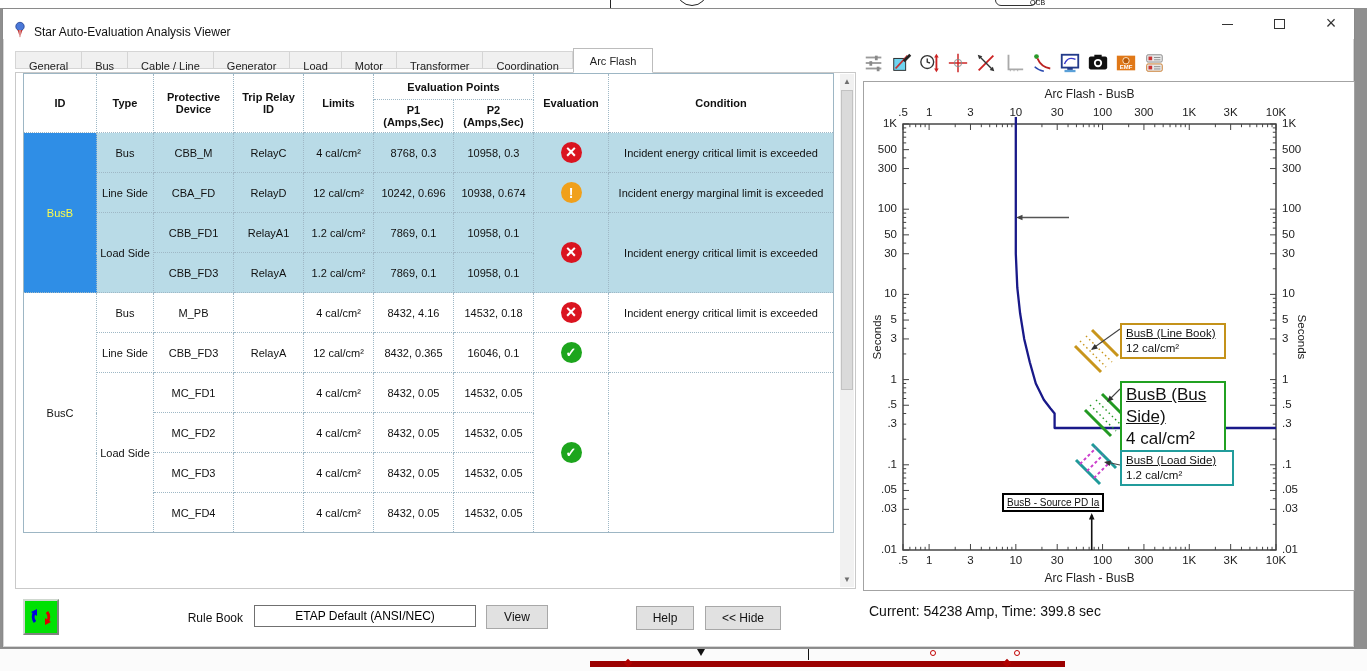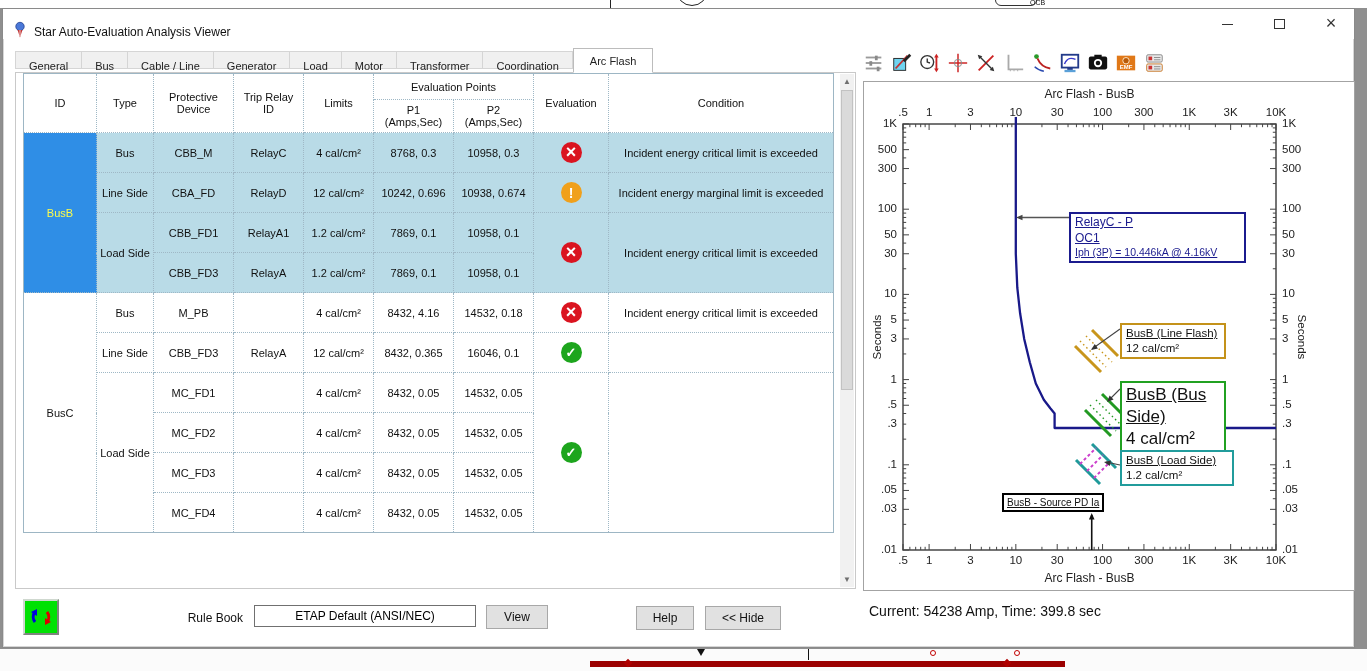--- a/index.html
+++ b/index.html
@@ -28,21 +28,21 @@
   .wc .close-glyph { font-size:18px; color:#333; line-height:1; margin-top:-2px; }
   
   .tabs { position:absolute; left:12px; top:42px; height:22px; display:flex; z-index:2; }
   .tab { height:18px; line-height:20px; padding:4px 13px; font-size:11px; color:#222; background:#f0f0f0; border:1px solid #d5d5d5; border-left:none; text-align:center; }
   .tab:first-child { border-left:1px solid #d5d5d5; }
   .tab.active { background:#fff; border:1px solid #bcbcbc; border-bottom:1px solid #fff; height:25px; margin-top:-3px; line-height:24px; padding:0 16px; position:relative; }
   .tab-page { position:absolute; left:12px; top:63px; width:841px; height:517px; background:#fff; border:1px solid #c9c9c9; }
   
   table.data { position:absolute; left:7px; top:0; border-collapse:collapse; table-layout:fixed; width:810px; border:1px solid #9db6c4; font-size:11px; color:#111; }
   table.data th, table.data td { border:1px dotted #9fb8c6; text-align:center; vertical-align:middle; padding:2px 3px; background:#fff; }
-  table.data thead th { font-weight:400; font-size:11px; }
+  table.data thead th { font-weight:700; font-size:11px; }
   tr.h1 th { height:26px; }
   tr.h2 th { height:33px; }
   tr.body-row td { height:40px; }
   tr.busb td { background:#b9dbe7; }
   td.id-busb { background:#2f8ee6 !important; color:#fdfd4c; }
   td.id-busc { background:#fff; color:#111; }
   .badge { display:inline-flex; width:21px; height:21px; border-radius:50%; align-items:center; justify-content:center; color:#fff; font-weight:700; }
   .badge[data-status="critical"] { background:#da1420; }
   .badge[data-status="critical"]::before { content:"×"; font-size:18px; line-height:1; margin-top:-2px; }
   .badge[data-status="marginal"] { background:#f0a01b; }
@@ -650,27 +650,22 @@
           <span style="top: 335.149px;">.3</span>
           <span style="top: 375.8px;">.1</span>
           <span style="top: 401.448px;">.05</span>
           <span style="top: 420.349px;">.03</span>
           <span style="top: 461px;">.01</span>
         </div>
       <div class="seconds left">Seconds</div>
       <div class="seconds right">Seconds</div>
       <div class="c-title bottom">Arc Flash - BusB</div>
 
-      <div class="ann ann-relay">
-        <div class="u">RelayC - P</div>
-        <div class="u">OC1</div>
-        <div class="u l3">Iph (3P) = 10.446kA @ 4.16kV</div>
-      </div>
       <div class="ann ann-line">
-        <div class="u">BusB (Line Flash)</div>
+        <div class="u">BusB (Line Book)</div>
         <div>12 cal/cm²</div>
       </div>
       <div class="ann ann-bus">
         <div class="u">BusB (Bus Side)</div>
         <div>4 cal/cm²</div>
       </div>
       <div class="ann ann-load">
         <div class="u">BusB (Load Side)</div>
         <div>1.2 cal/cm²</div>
       </div>

